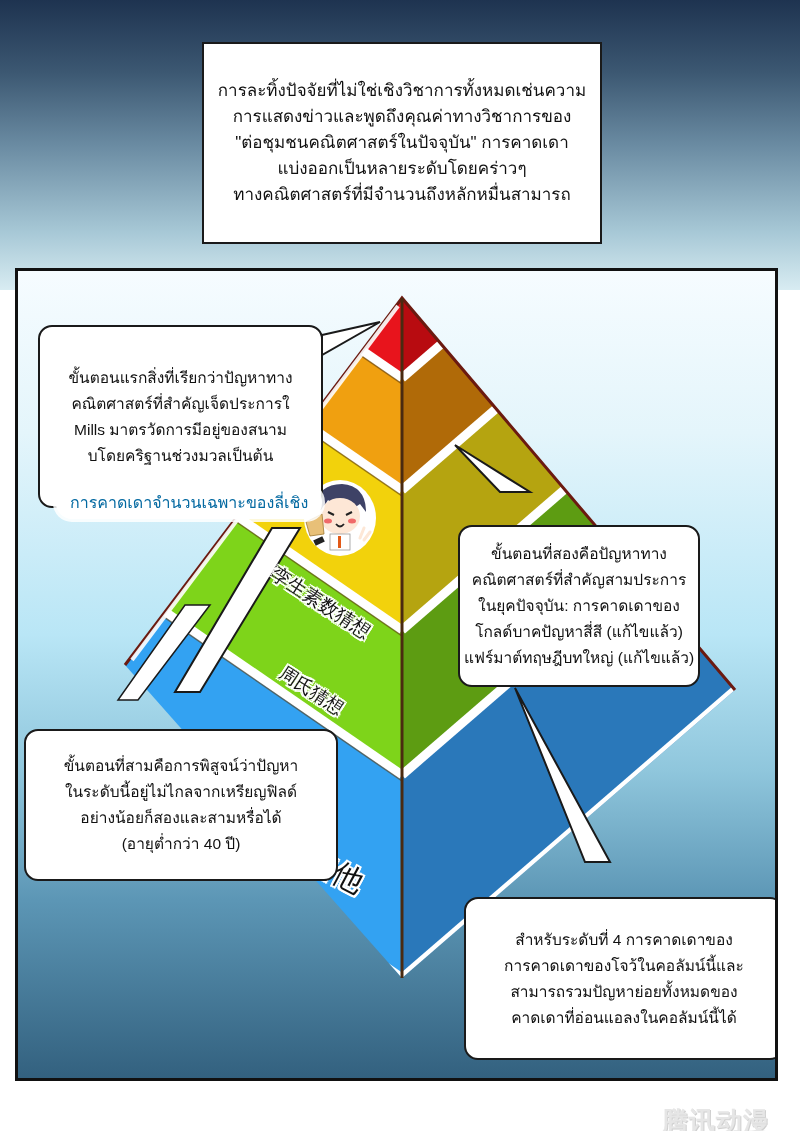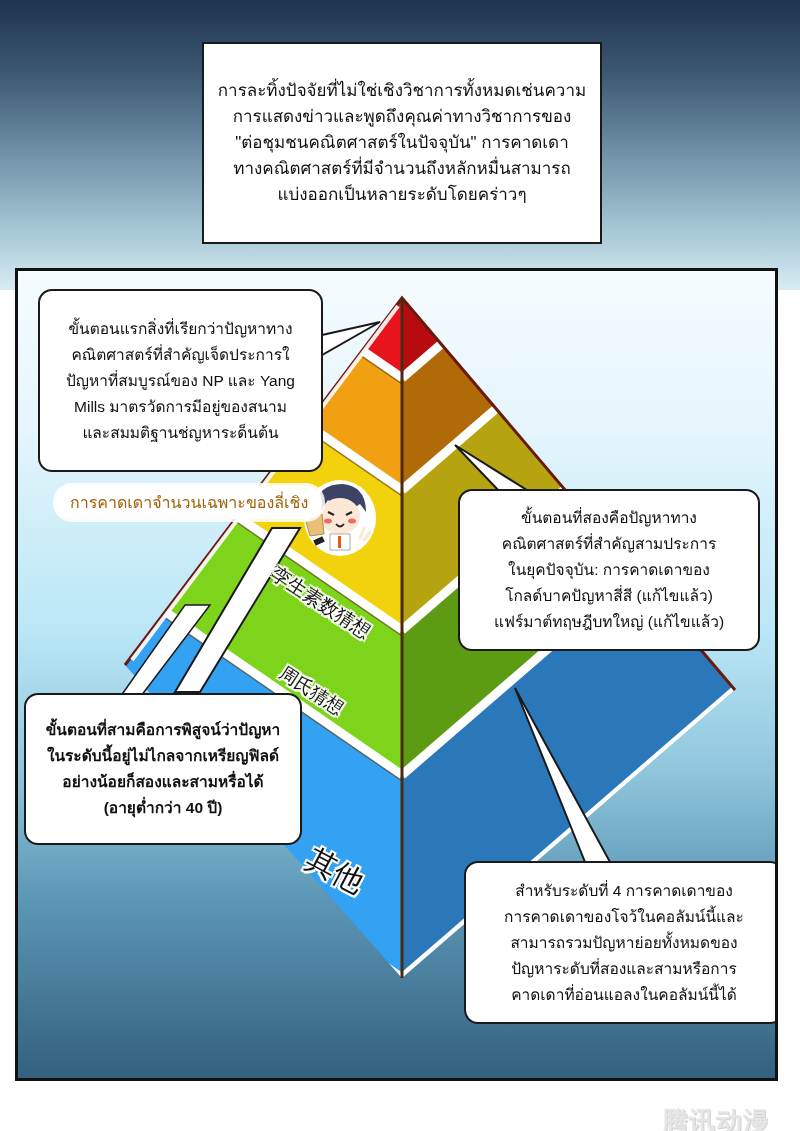--- a/index.html
+++ b/index.html
@@ -23,26 +23,26 @@
   }
   .panel {
     position:absolute; left:15px; top:268px; width:763px; height:813px;
     border:3px solid #111; box-sizing:border-box; overflow:hidden;
     background:linear-gradient(to bottom, #f6fcff 0%, #e4f5fb 20%, #b9e6f6 45%, #8fc6dc 62%, #5c96b5 78%, #33617f 100%);
   }
   .pyramid-svg { position:absolute; left:0; top:0; }
   .bubble {
     position:absolute; background:#fff; border:2px solid #1a1a1a; border-radius:14px;
     box-sizing:border-box; display:flex; flex-direction:column; justify-content:center;
-    align-items:center; padding:4px 8px;
+    align-items:center; padding:4px 8px;margin-top:36px;
   }
   .bubble .line { font-size:15.5px; line-height:26px; color:#111; white-space:nowrap; text-align:center; }
   .label-pill {
     position:absolute; background:#fff; border-radius:16px; padding:4px 14px;
-    font-size:16px; color:#a16207; white-space:nowrap;
+    font-size:16px; color:#0369a1; white-space:nowrap;
     box-shadow:0 0 0 3px rgba(255,255,255,0.85);
   }
   .cn-label {
     position:absolute; font-family:"DejaVu Sans", sans-serif; color:#111; white-space:nowrap;
     text-shadow: -2px -2px 0 #fff, 2px -2px 0 #fff, -2px 2px 0 #fff, 2px 2px 0 #fff, 0 2px 0 #fff, 0 -2px 0 #fff, 2px 0 0 #fff, -2px 0 0 #fff;
   }
   .chibi {
     position:absolute; left:300px; top:478px; width:78px; height:80px;
   }
   .watermark {
@@ -53,22 +53,22 @@
 </style>
 </head>
 <body>
 
 <div class="top-bg"></div>
 
 <div class="intro-box">
   <div class="line">การละทิ้งปัจจัยที่ไม่ใช่เชิงวิชาการทั้งหมดเช่นความ</div>
   <div class="line">การแสดงข่าวและพูดถึงคุณค่าทางวิชาการของ</div>
   <div class="line">"ต่อชุมชนคณิตศาสตร์ในปัจจุบัน" การคาดเดา</div>
+  <div class="line">แบ่งออกเป็นหลายระดับโดยคร่าวๆ</div>
   <div class="line">ทางคณิตศาสตร์ที่มีจำนวนถึงหลักหมื่นสามารถ</div>
-  <div class="line">แบ่งออกเป็นหลายระดับโดยคร่าวๆ</div>
 </div>
 
 <div class="panel">
 
   <svg class="pyramid-svg" width="757" height="807" viewBox="18 271 757 807">
 
     <defs>
       <clipPath id="leftFace">
           <polygon points="402,298 125,665 402,978"></polygon>
         </clipPath>
@@ -146,45 +146,43 @@
     <rect x="30" y="56" width="20" height="16" fill="#ffffff" stroke="#999" stroke-width="0.8"></rect>
     <rect x="38" y="58" width="3" height="12" fill="#e25a18"></rect>
     <polygon points="6,44 22,36 24,56 10,58" fill="#e8c078" stroke="#a07830" stroke-width="0.8"></polygon>
     <rect x="14" y="60" width="10" height="6" fill="#222" transform="rotate(-25 19 63)"></rect>
     <path d="M60 60 l4 -10 M64 62 l6 -8" stroke="#fde7d6" stroke-width="3" stroke-linecap="round"></path>
   </svg>
 
   <div class="bubble" style="left:20px; top:18px; width:285px; height:183px;">
     <div class="line">ขั้นตอนแรกสิ่งที่เรียกว่าปัญหาทาง</div>
     <div class="line">คณิตศาสตร์ที่สำคัญเจ็ดประการใ</div>
-    <div class="line">ปัญหาที่สมบูรณ์ของ NP และ Yang</div>
     <div class="line">Mills มาตรวัดการมีอยู่ของสนาม</div>
-    <div class="line">และสมมติฐานช่ญหาระด็นต้น</div>
+    <div class="line">บโดยคริฐานช่วงมวลเป็นต้น</div>
   </div>
 
   <div class="label-pill" style="left:38px; top:215px;">การคาดเดาจำนวนเฉพาะของลี่เชิง</div>
 
 
-  <div class="bubble" style="left:440px; top:218px; width:302px; height:162px;">
+  <div class="bubble" style="left:440px; top:218px; width:242px; height:162px;">
     <div class="line">ขั้นตอนที่สองคือปัญหาทาง</div>
     <div class="line">คณิตศาสตร์ที่สำคัญสามประการ</div>
     <div class="line">ในยุคปัจจุบัน: การคาดเดาของ</div>
     <div class="line">โกลด์บาคปัญหาสี่สี (แก้ไขแล้ว)</div>
     <div class="line">แฟร์มาต์ทฤษฎีบทใหญ่ (แก้ไขแล้ว)</div>
   </div>
 
-  <div class="bubble" style="left:6px; top:422px; width:278px; height:152px;font-weight:bold;">
+  <div class="bubble" style="left:6px; top:422px; width:314px; height:152px;">
     <div class="line">ขั้นตอนที่สามคือการพิสูจน์ว่าปัญหา</div>
     <div class="line">ในระดับนี้อยู่ไม่ไกลจากเหรียญฟิลด์</div>
     <div class="line">อย่างน้อยก็สองและสามหรื่อได้</div>
     <div class="line">(อายุต่ำกว่า 40 ปี)</div>
   </div>
 
   <div class="bubble" style="left:446px; top:590px; width:320px; height:163px;justify-content:center;">
     <div class="line">สำหรับระดับที่ 4 การคาดเดาของ</div>
     <div class="line">การคาดเดาของโจว้ในคอลัมน์นี้และ</div>
     <div class="line">สามารถรวมปัญหาย่อยทั้งหมดของ</div>
-    <div class="line">ปัญหาระดับที่สองและสามหรือการ</div>
     <div class="line">คาดเดาที่อ่อนแอลงในคอลัมน์นี้ได้</div>
   </div>
 </div>
 
 <div class="watermark">腾讯动漫</div>
 
 </body></html>

